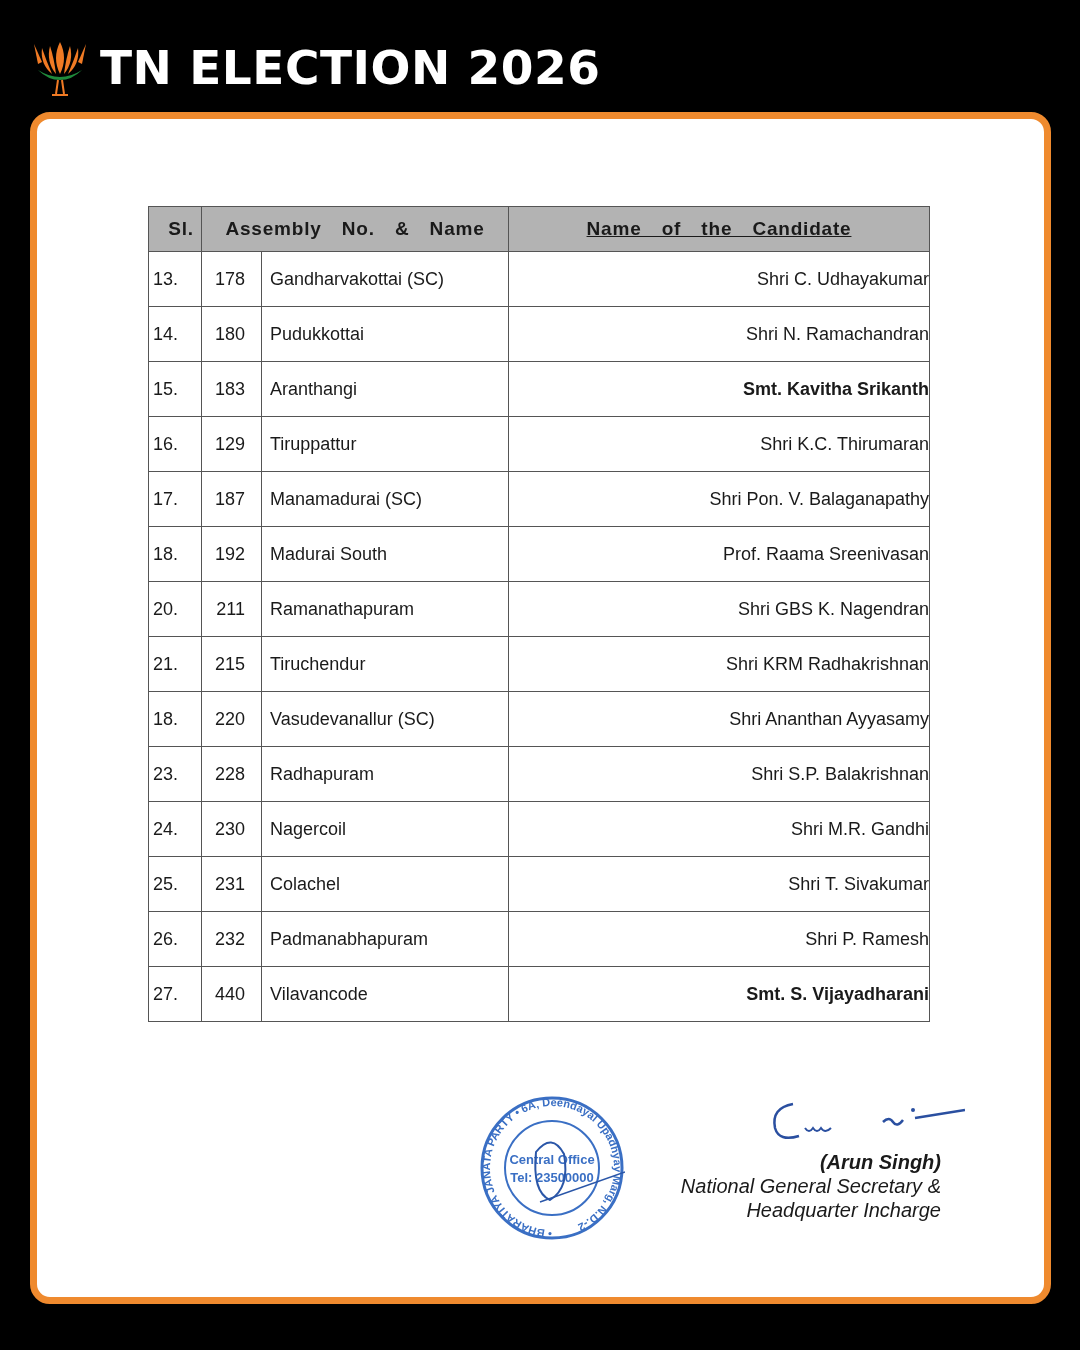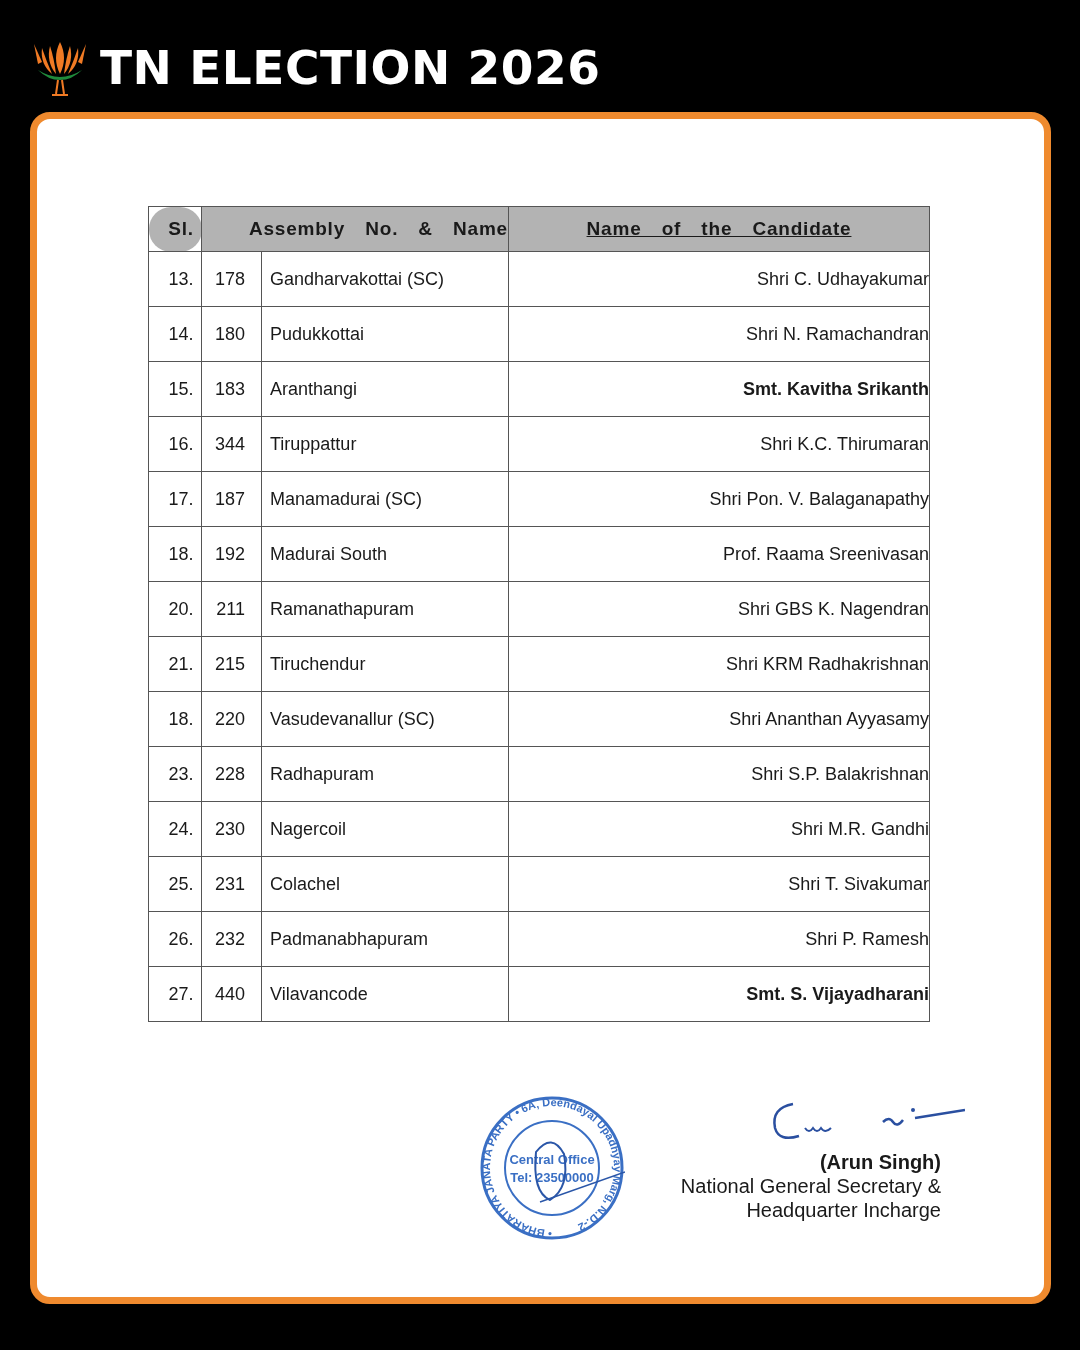--- a/index.html
+++ b/index.html
@@ -8,30 +8,30 @@
 
   .header { position: absolute; left: 0; top: 0; width: 997px; height: 112px; }
   .logo { position: absolute; left: 28px; top: 40px; width: 64px; height: 58px; }
   .title { position: absolute; left: 100px; top: 44px; font-family: "DejaVu Sans", sans-serif; font-weight: bold; font-size: 47px; color: #fff; letter-spacing: 0.5px; line-height: 1; }
 
   .card { position: absolute; left: 30px; top: 112px; width: 1021px; height: 1192px; border: 7px solid #ef8a2e; border-radius: 20px; background: #fff; }
 
   table.list { position: absolute; left: 148px; top: 206px; width: 782px; border-collapse: collapse; font-family: "Liberation Sans", sans-serif; font-size: 18px; color: #1a1a1a; }
   table.list th, table.list td { border: 1.5px solid #555; height: 55px; }
   table.list thead th { background: #b3b3b3; height: 45px; font-weight: bold; font-size: 19px; letter-spacing: 0.8px; word-spacing: 4px; }
-  .c-sl { width: 53px; text-align: center; padding-left: 12px; }
-  th.c-sl { text-align: center; padding-left: 12px; border-radius: 22px; }
+  .c-sl { width: 53px; text-align: left; padding-left: 4px; }
+  th.c-sl { text-align: center; padding-left: 12px; }
   .c-no { width: 60px; text-align: right; padding-right: 16px; }
   .c-name { width: 247px; text-align: left; padding-left: 8px; }
   .c-cand { text-align: right; padding-left: 11px; }
   .bold { font-weight: bold; margin-left: 21px; }
 
   .stamp { position: absolute; left: 480px; top: 1092px; width: 145px; height: 148px; }
   .signature { position: absolute; left: 765px; top: 1098px; width: 200px; height: 50px; }
-  .signer { position: absolute; right: 139px; top: 1150px; text-align: right; font-family: "Liberation Sans", sans-serif; color: #1a1a1a; font-size: 20px; line-height: 24px; }
+  .signer { position: absolute; right: 139px; top: 1150px; text-align: right; font-family: "Liberation Sans", sans-serif; color: #1a1a1a; font-size: 20px; line-height: 24px; font-style: italic; }
   .signer .name { font-weight: bold; }
 </style>
 </head>
 <body>
 
 <div class="header">
   <svg class="logo" viewBox="0 0 64 58">
     <path d="M6 4 L14 22 L10 24 Z" fill="#f07a24"></path>
     <path d="M58 4 L50 22 L54 24 Z" fill="#f07a24"></path>
     <path d="M14 8 Q12 24 24 34 Q18 20 14 8 Z" fill="#f07a24"></path>
@@ -44,21 +44,21 @@
   </svg>
   <div class="title">TN ELECTION 2026</div>
 </div>
 
 <div class="card"></div>
 
 <table class="list">
   <thead>
     <tr>
       <th class="c-sl">Sl.</th>
-      <th colspan="2" style="white-space:pre;text-align:right;">Assembly  No.  &amp;  Name</th>
+      <th colspan="2" style="white-space:pre;">Assembly  No.  &amp;  Name</th>
       <th style="white-space:pre;text-decoration:underline;">Name  of  the  Candidate</th>
     </tr>
   </thead>
   <tbody id="rows">
       <tr>
         <td class="c-sl">13.</td>
         <td class="c-no">178</td>
         <td class="c-name">Gandharvakottai (SC)</td>
         <td class="c-cand">Shri C. Udhayakumar</td>
       </tr>
@@ -69,21 +69,21 @@
         <td class="c-cand">Shri N. Ramachandran</td>
       </tr>
       <tr>
         <td class="c-sl">15.</td>
         <td class="c-no">183</td>
         <td class="c-name">Aranthangi</td>
         <td class="c-cand bold">Smt. Kavitha Srikanth</td>
       </tr>
       <tr>
         <td class="c-sl">16.</td>
-        <td class="c-no">344</td>
+        <td class="c-no">129</td>
         <td class="c-name">Tiruppattur</td>
         <td class="c-cand">Shri K.C. Thirumaran</td>
       </tr>
       <tr>
         <td class="c-sl">17.</td>
         <td class="c-no">187</td>
         <td class="c-name">Manamadurai (SC)</td>
         <td class="c-cand">Shri Pon. V. Balaganapathy</td>
       </tr>
       <tr>

